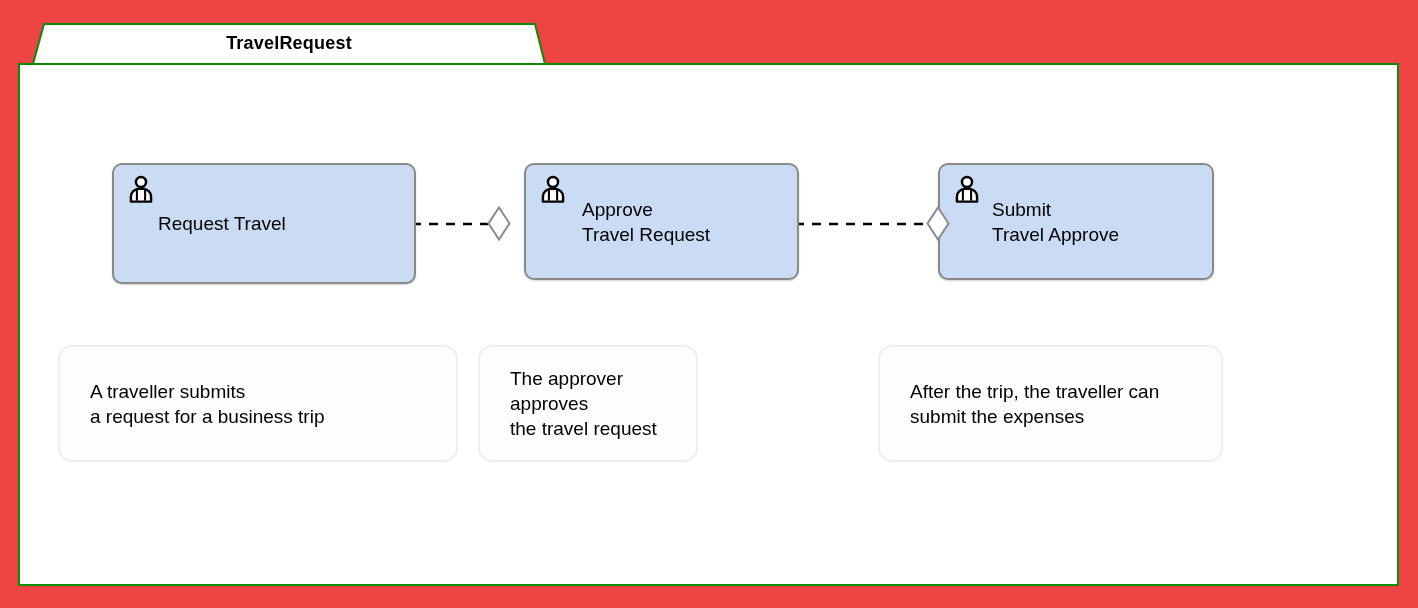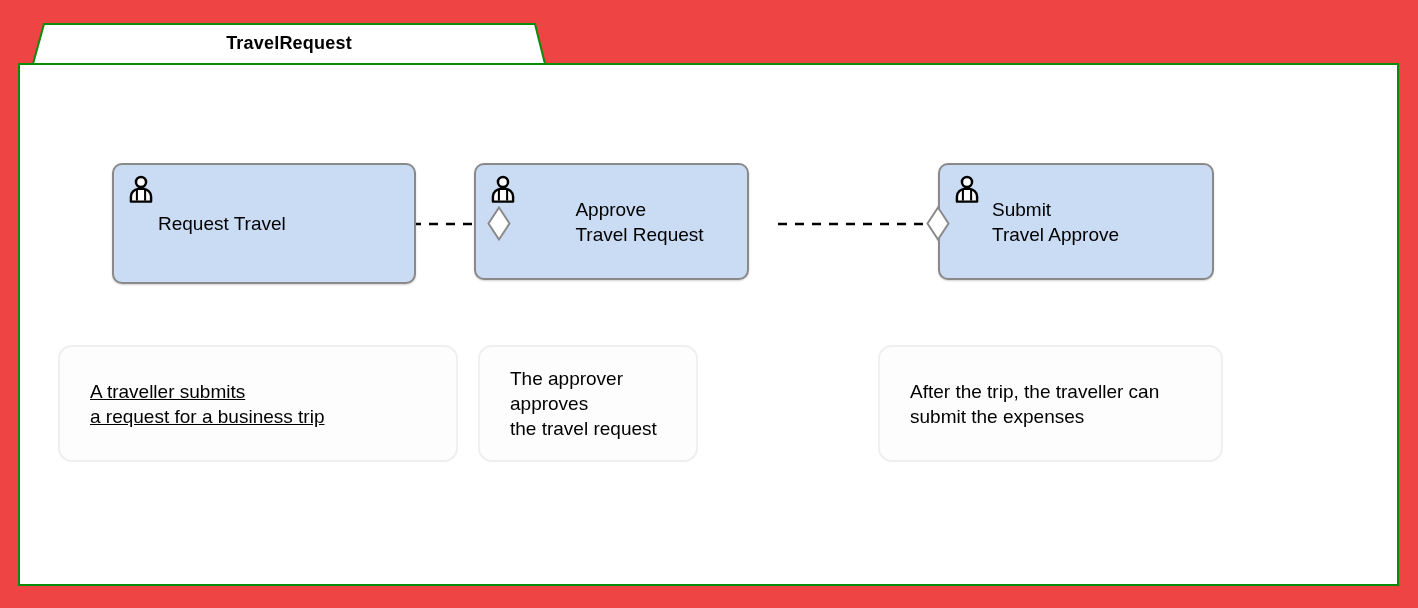--- a/index.html
+++ b/index.html
@@ -57,21 +57,21 @@
     border: 2px solid #8a8a8a;
     border-radius: 10px;
     box-shadow: 0 1px 2px rgba(0,0,0,0.18);
     display: flex;
     align-items: center;
     font-size: 19px;
     line-height: 25px;
     white-space: pre-line;
   }
   .task-1 { left: 112px; width: 256px; justify-content: flex-start; padding-left: 44px; }
-  .task-2 { left: 474px; width: 275px; padding-left: 56px; box-sizing: border-box; justify-content: center; }
+  .task-2 { left: 524px; width: 275px; padding-left: 56px; box-sizing: border-box; }
   .task-3 { left: 938px; width: 276px; padding-left: 52px; box-sizing: border-box; }
   .task .user-icon {
     position: absolute;
     left: 13px;
     top: 9px;
     width: 28px;
     height: 30px;
   }
   .task-label { white-space: pre-line; }
 
@@ -102,21 +102,21 @@
     border-radius: 14px;
     box-sizing: border-box;
     display: flex;
     align-items: center;
     padding-left: 30px;
     padding-right: 10px;
     font-size: 19px;
     line-height: 25px;
     white-space: pre-line;
   }
-  .note-1 { left: 58px;  width: 400px; text-decoration: underline; }
+  .note-1 { left: 58px;  width: 400px; }
   .note-2 { left: 478px; width: 220px; }
   .note-3 { left: 878px; width: 345px; }
 </style>
 </head>
 <body>
 
 <div class="stage">
 
   <svg class="case-tab-svg" viewBox="0 0 524 48">
     <path d="M5 46 L16 6 L507 6 L517 46" fill="#ffffff" stroke="#0a8c0a" stroke-width="2"></path>

